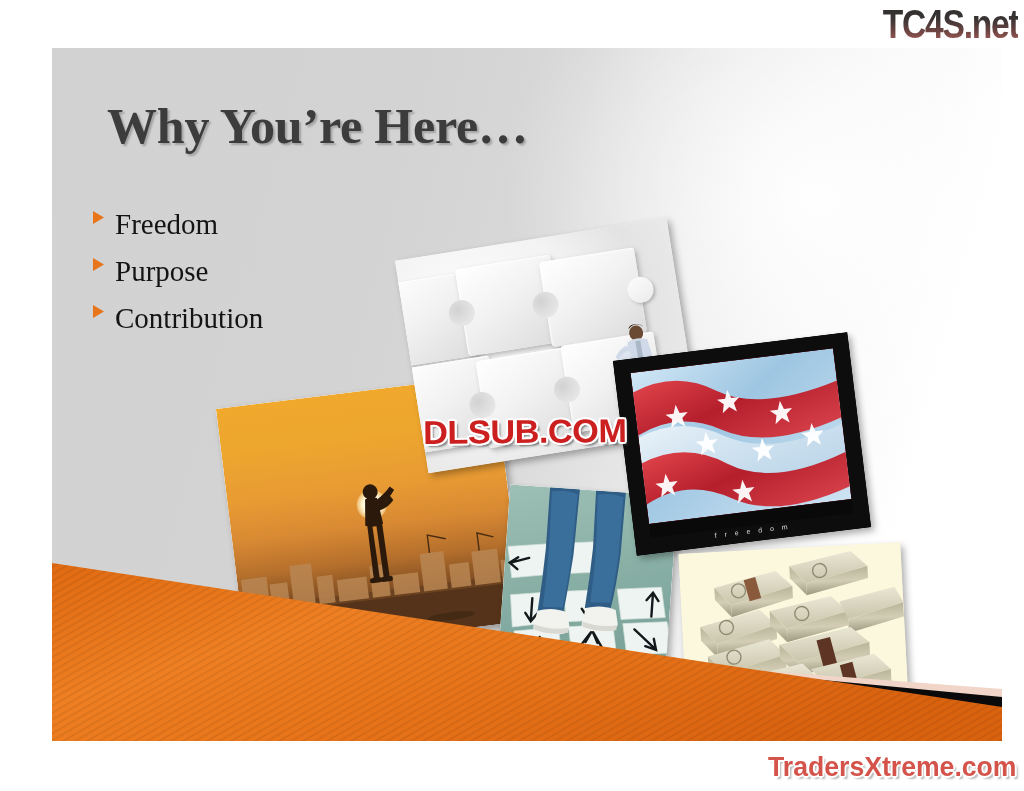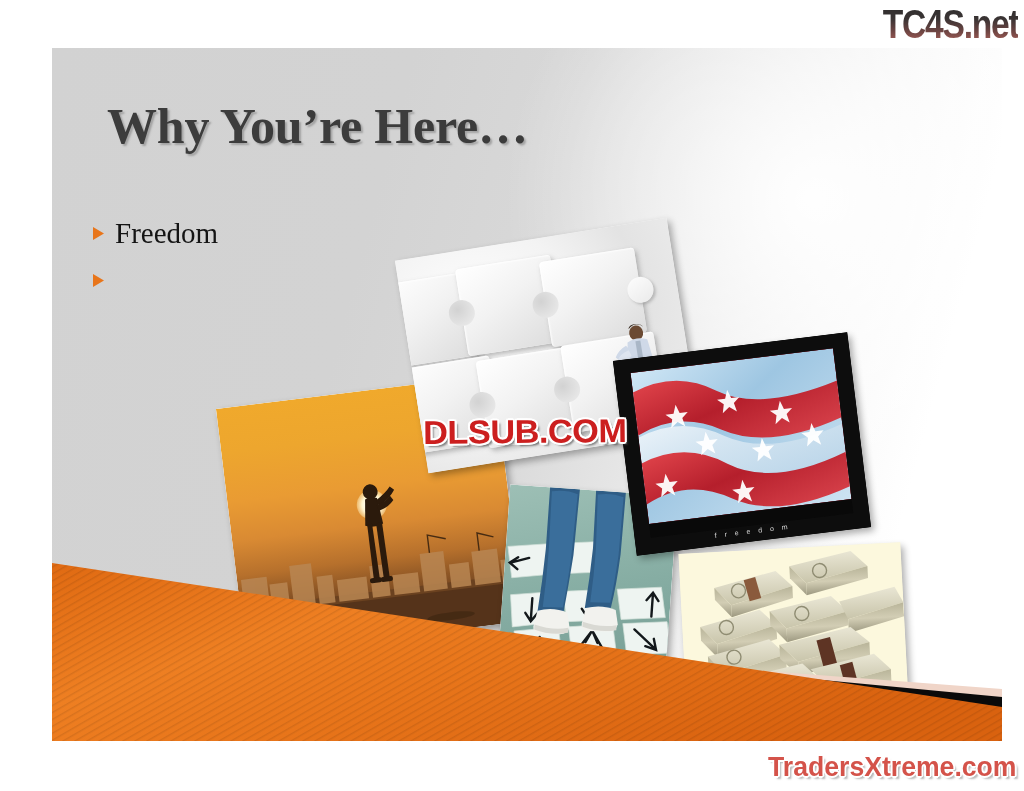--- a/index.html
+++ b/index.html
@@ -72,21 +72,21 @@
 
   
   #bullets {
     position: absolute;
     left: 33px;
     top: 162px;
     width: 420px;
   }
   .bullet-row {
     display: flex;
-    align-items: center;
+    align-items: flex-start;
     height: 47px;
   }
   .bullet-marker {
     width: 26px;
     display: flex;
     align-items: center;
     justify-content: center;
     flex: 0 0 26px;
   }
   .bullet-marker svg { display: block; }
@@ -321,27 +321,36 @@
 
       <div class="bullet-row">
         <span class="bullet-marker">
           <svg width="13" height="15" viewBox="0 0 13 15">
             <polygon points="1,1 12,7.5 1,14" fill="#e8751a"></polygon>
           </svg>
         </span>
         <span class="bullet-label">Freedom</span>
       </div>
 
-
       <div class="bullet-row">
         <span class="bullet-marker">
           <svg width="13" height="15" viewBox="0 0 13 15">
             <polygon points="1,1 12,7.5 1,14" fill="#e8751a"></polygon>
           </svg>
         </span>
+        <span class="bullet-label">Purpose</span>
+      </div>
+
+      <div class="bullet-row">
+        <span class="bullet-marker">
+          <svg width="13" height="15" viewBox="0 0 13 15">
+            <polygon points="1,1 12,7.5 1,14" fill="#e8751a"></polygon>
+          </svg>
+        </span>
+        <span class="bullet-label">Contribution</span>
       </div>
 
 
     </div>
 
     <div id="collage">
 
       <div class="photo" id="photo-sunset">
         <div class="sunset-sky"></div>
         <svg class="skyline" viewBox="0 0 280 110" preserveAspectRatio="none">

